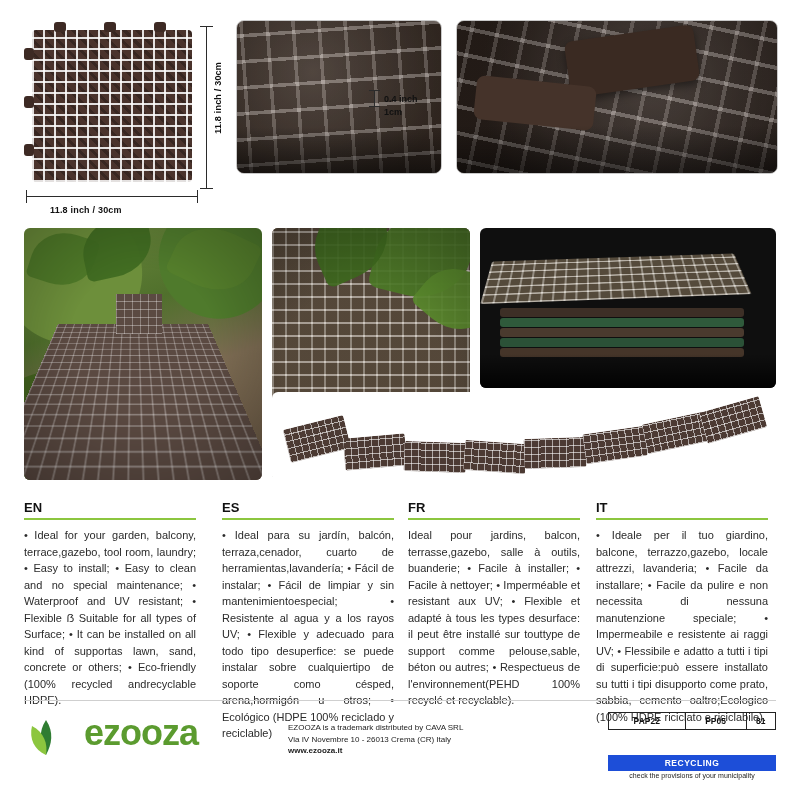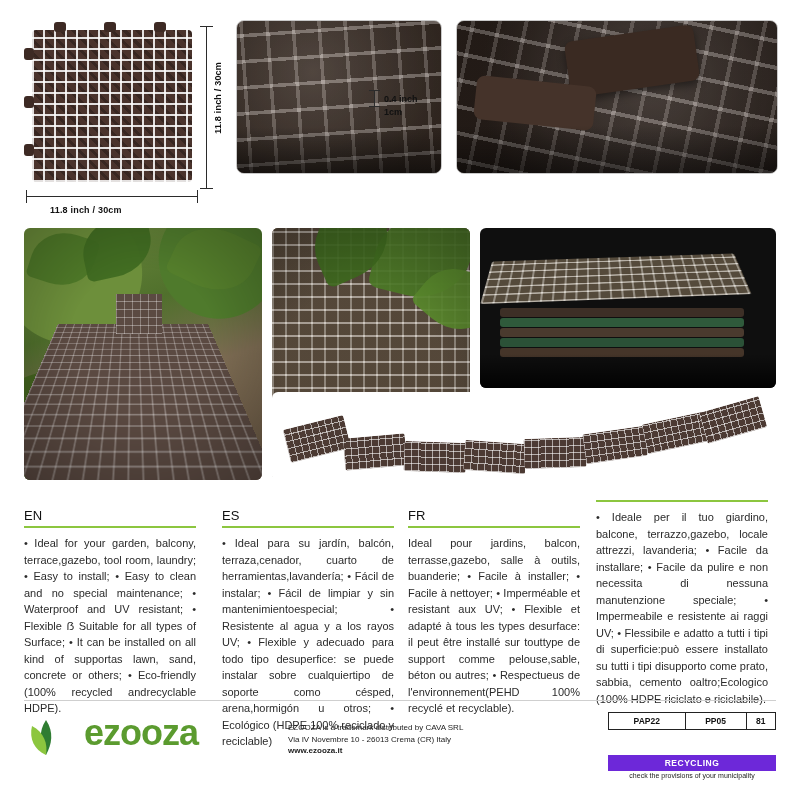--- a/index.html
+++ b/index.html
@@ -60,23 +60,23 @@
   }
 
   
   .lang-col {
     position: absolute;
     top: 500px;
     width: 172px;
   }
   .lang-title {
     font-size: 13px;
-    font-weight: normal;
+    font-weight: bold;
     color: #111;
-    margin: 8px 0 3px 0;
+    margin: 0 0 3px 0;
   }
   .lang-rule {
     height: 2px;
     background: #8cc63f;
     width: 100%;
     margin-bottom: 7px;
   }
   .lang-body {
     font-size: 11px;
     line-height: 1.5;
@@ -140,21 +140,21 @@
     text-align: center;
     padding: 3px 0;
     font-weight: bold;
     color: #111;
   }
   .recycle-bar {
     position: absolute;
     left: 608px;
     top: 755px;
     width: 168px;
-    background: #6d28d9;
+    background: #1d4ed8;
     color: #fff;
     font-size: 8.5px;
     font-weight: bold;
     text-align: center;
     padding: 3px 0;
     letter-spacing: 0.5px;
   }
   .recycle-note {
     position: absolute;
     left: 608px;
@@ -322,20 +322,21 @@
     <div class="lang-body">• Ideal para su jardín, balcón, terraza,cenador, cuarto de herramientas,lavandería; • Fácil de instalar; • Fácil de limpiar y sin mantenimientoespecial; • Resistente al agua y a los rayos UV; • Flexible y adecuado para todo tipo desuperfice: se puede instalar sobre cualquiertipo de soporte como césped, arena,hormigón u otros; • Ecológico (HDPE 100% reciclado y reciclable)</div>
   </div>
 
   <div class="lang-col" style="left:408px;">
     <div class="lang-title">FR</div>
     <div class="lang-rule"></div>
     <div class="lang-body">Ideal pour jardins, balcon, terrasse,gazebo, salle à outils, buanderie; • Facile à installer; • Facile à nettoyer; • Imperméable et resistant aux UV; • Flexible et adapté à tous les types desurface: il peut être installé sur touttype de support comme pelouse,sable, béton ou autres; • Respectueus de l'environnement(PEHD 100% recyclé et recyclable).</div>
   </div>
 
   <div class="lang-col" style="left:596px;">
+    <div class="lang-title">IT</div>
     <div class="lang-rule"></div>
     <div class="lang-body">• Ideale per il tuo giardino, balcone, terrazzo,gazebo, locale attrezzi, lavanderia; • Facile da installare; • Facile da pulire e non necessita di nessuna manutenzione speciale; • Impermeabile e resistente ai raggi UV; • Flessibile e adatto a tutti i tipi di superficie:può essere installato su tutti i tipi disupporto come prato, sabbia, cemento oaltro;Ecologico (100% HDPE riciclato e riciclabile).</div>
   </div>
 
   <div class="footer-rule"></div>
 
   <div class="logo-wrap">
     <div class="logo-mark">
       <svg viewBox="0 0 40 44" width="40" height="44" aria-hidden="true">
         <path d="M20 43 C14 32 12 20 20 8 C28 20 26 32 20 43 Z" fill="#2f7d32"></path>

